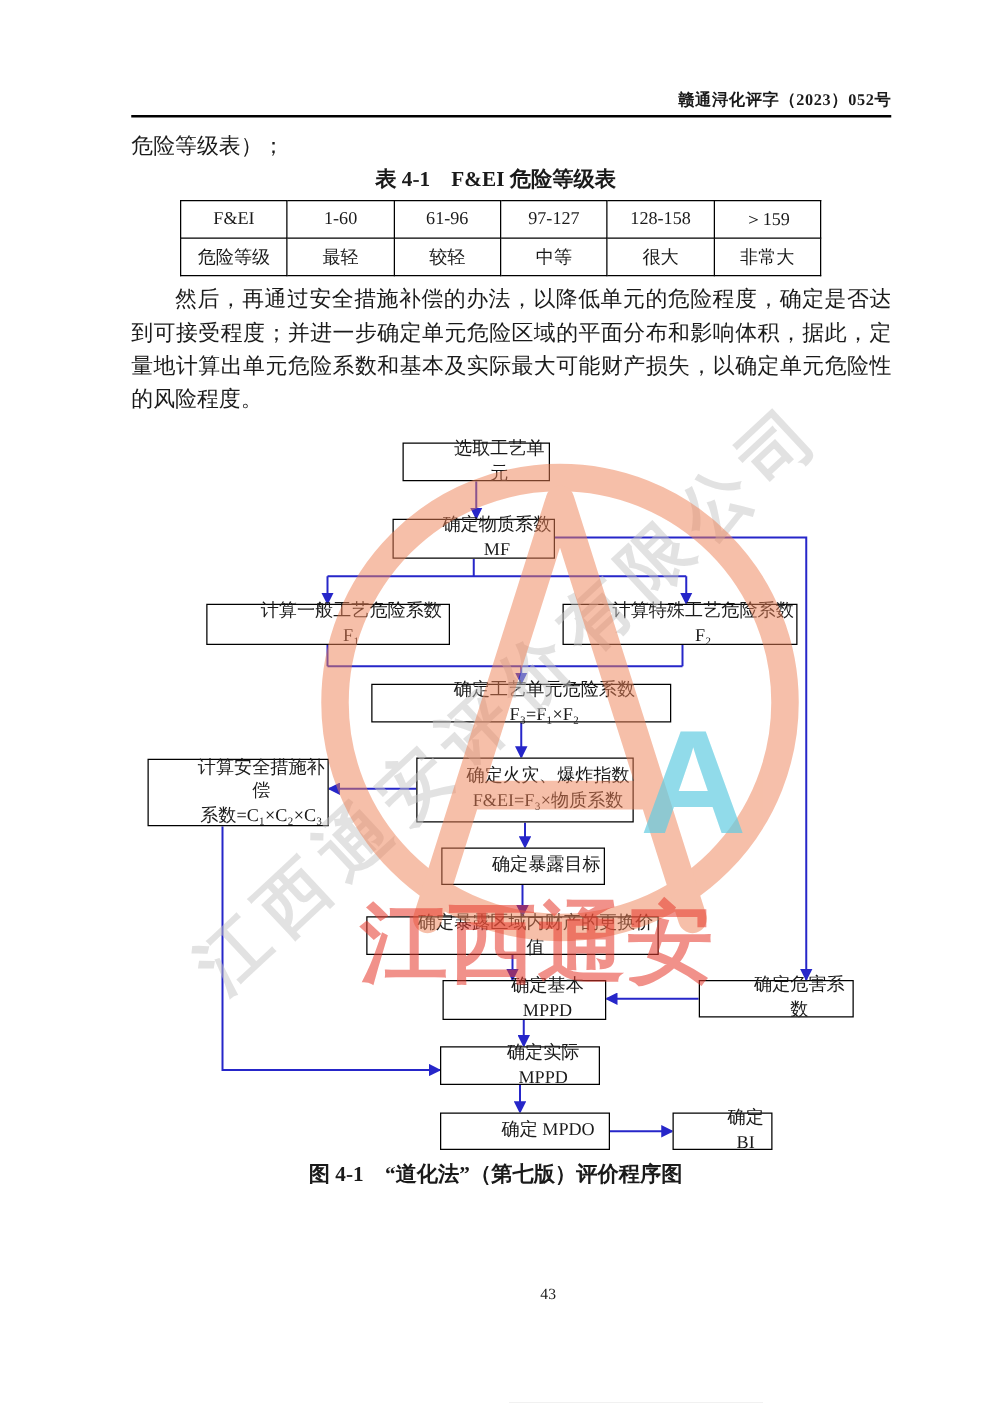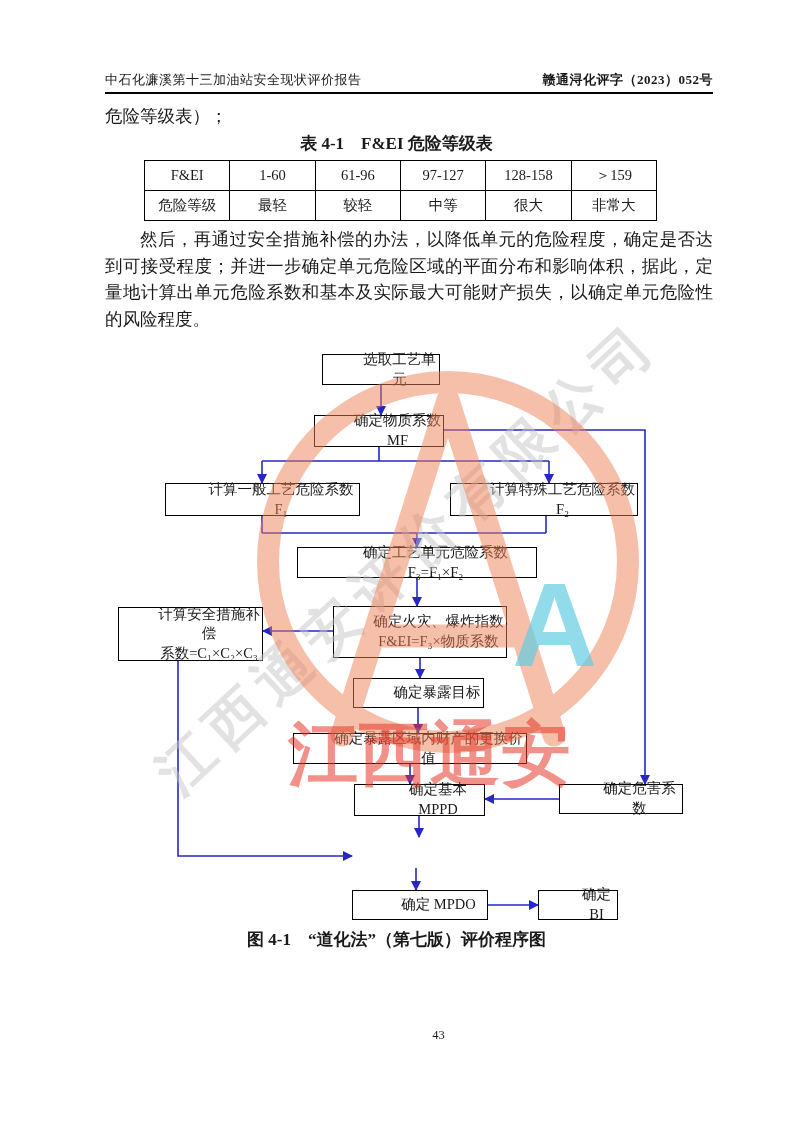--- a/index.html
+++ b/index.html
@@ -47,21 +47,20 @@
     position:absolute;left:288px;top:708px;font-size:70px;font-weight:bold;
     color:#e6392c;opacity:.55;letter-spacing:1px;z-index:6;
   }
   .wm-logo{position:absolute;left:0;top:0;z-index:5;}
 </style>
 </head>
 <body>
 
 <div class="page">
 
-  <div class="hdr-left">中石化濂溪第十三加油站安全现状评价报告</div>
   <div class="hdr-right">赣通浔化评字（2023）052号</div>
   <div class="hdr-rule"></div>
 
   <div class="intro">危险等级表）；</div>
 
   <div class="tbl-title">表 4-1　F&amp;EI 危险等级表</div>
   <table class="grade">
     <tbody>
         <tr>
       <td>F&amp;EI</td>
@@ -120,20 +119,21 @@
   <div class="fc-box" style="left:450px;top:483px;width:188px;height:33px;">计算特殊工艺危险系数 F₂</div>
   <div class="fc-box" style="left:297px;top:547px;width:240px;height:31px;">确定工艺单元危险系数 F₃=F₁×F₂</div>
   <div class="fc-box" style="left:118px;top:607px;width:145px;height:54px;">计算安全措施补偿
 系数=C₁×C₂×C₃</div>
   <div class="fc-box" style="left:333px;top:606px;width:174px;height:52px;">确定火灾、爆炸指数
 F&amp;EI=F₃×物质系数</div>
   <div class="fc-box" style="left:353px;top:678px;width:131px;height:30px;">确定暴露目标</div>
   <div class="fc-box" style="left:293px;top:733px;width:234px;height:31px;">确定暴露区域内财产的更换价值</div>
   <div class="fc-box" style="left:354px;top:784px;width:131px;height:32px;">确定基本 MPPD</div>
   <div class="fc-box" style="left:559px;top:784px;width:124px;height:30px;">确定危害系数</div>
+  <div class="fc-box" style="left:352px;top:837px;width:128px;height:31px;">确定实际 MPPD</div>
   <div class="fc-box" style="left:352px;top:890px;width:136px;height:30px;">确定 MPDO</div>
   <div class="fc-box" style="left:538px;top:890px;width:80px;height:30px;">确定 BI</div>
 
   <div class="fig-caption">图 4-1　“道化法”（第七版）评价程序图</div>
 
   <div class="wm-diag wm">江西通安评价有限公司</div>
   <svg class="wm-logo wm" width="793" height="1122" viewBox="0 0 793 1122">
     <g opacity="0.5">
       <circle cx="448" cy="562" r="180" fill="none" stroke="#ee8055" stroke-width="22"></circle>
       <path d="M448,400 L342,735 M448,400 L554,735 M382,636 L514,636" stroke="#ee8055" stroke-width="23" fill="none" stroke-linecap="round"></path>

